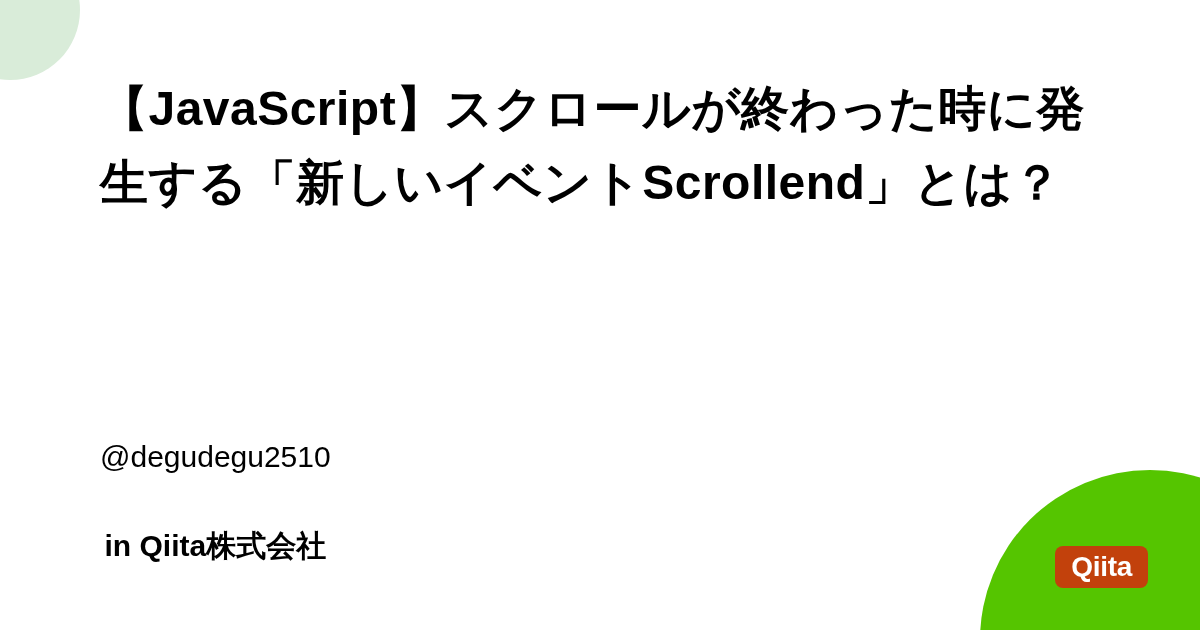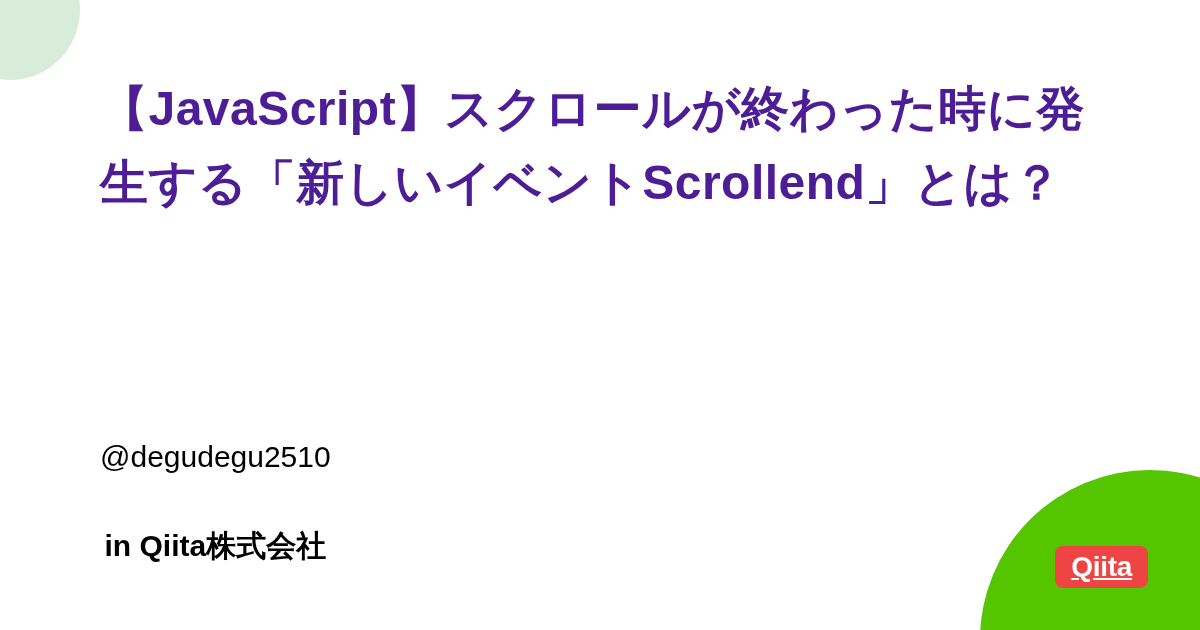--- a/index.html
+++ b/index.html
@@ -36,21 +36,21 @@
     .content {
       position: absolute;
       top: 72px;
       left: 100px;
       right: 100px;
     }
     .title {
       font-size: 48px;
       font-weight: 700;
       line-height: 1.55;
-      color: #4c1d95;
+      color: #000000;
       letter-spacing: 0.01em;
     }
     .meta {
       position: absolute;
       bottom: 62px;
       left: 100px;
       text-align: center;
     }
     .author {
       font-size: 30px;
@@ -62,28 +62,27 @@
       font-size: 30px;
       font-weight: 700;
       color: #000000;
       line-height: 1.5;
       margin-top: 44px;
     }
     .logo {
       position: absolute;
       bottom: 42px;
       right: 52px;
-      background: #ef4444;
+      background: #c2410c;
       color: #ffffff;
       font-size: 28px;
       font-weight: 700;
       padding: 5px 16px;
       border-radius: 8px;
       letter-spacing: -0.01em;
-      text-decoration: underline;
     }
   </style>
 </head>
 <body>
 
 <div class="decoration-top-left"></div>
 <div class="decoration-bottom-right"></div>
 
 <div class="content">
   <h1 class="title">【JavaScript】スクロールが終わった時に発生する「新しいイベントScrollend」とは？</h1>

